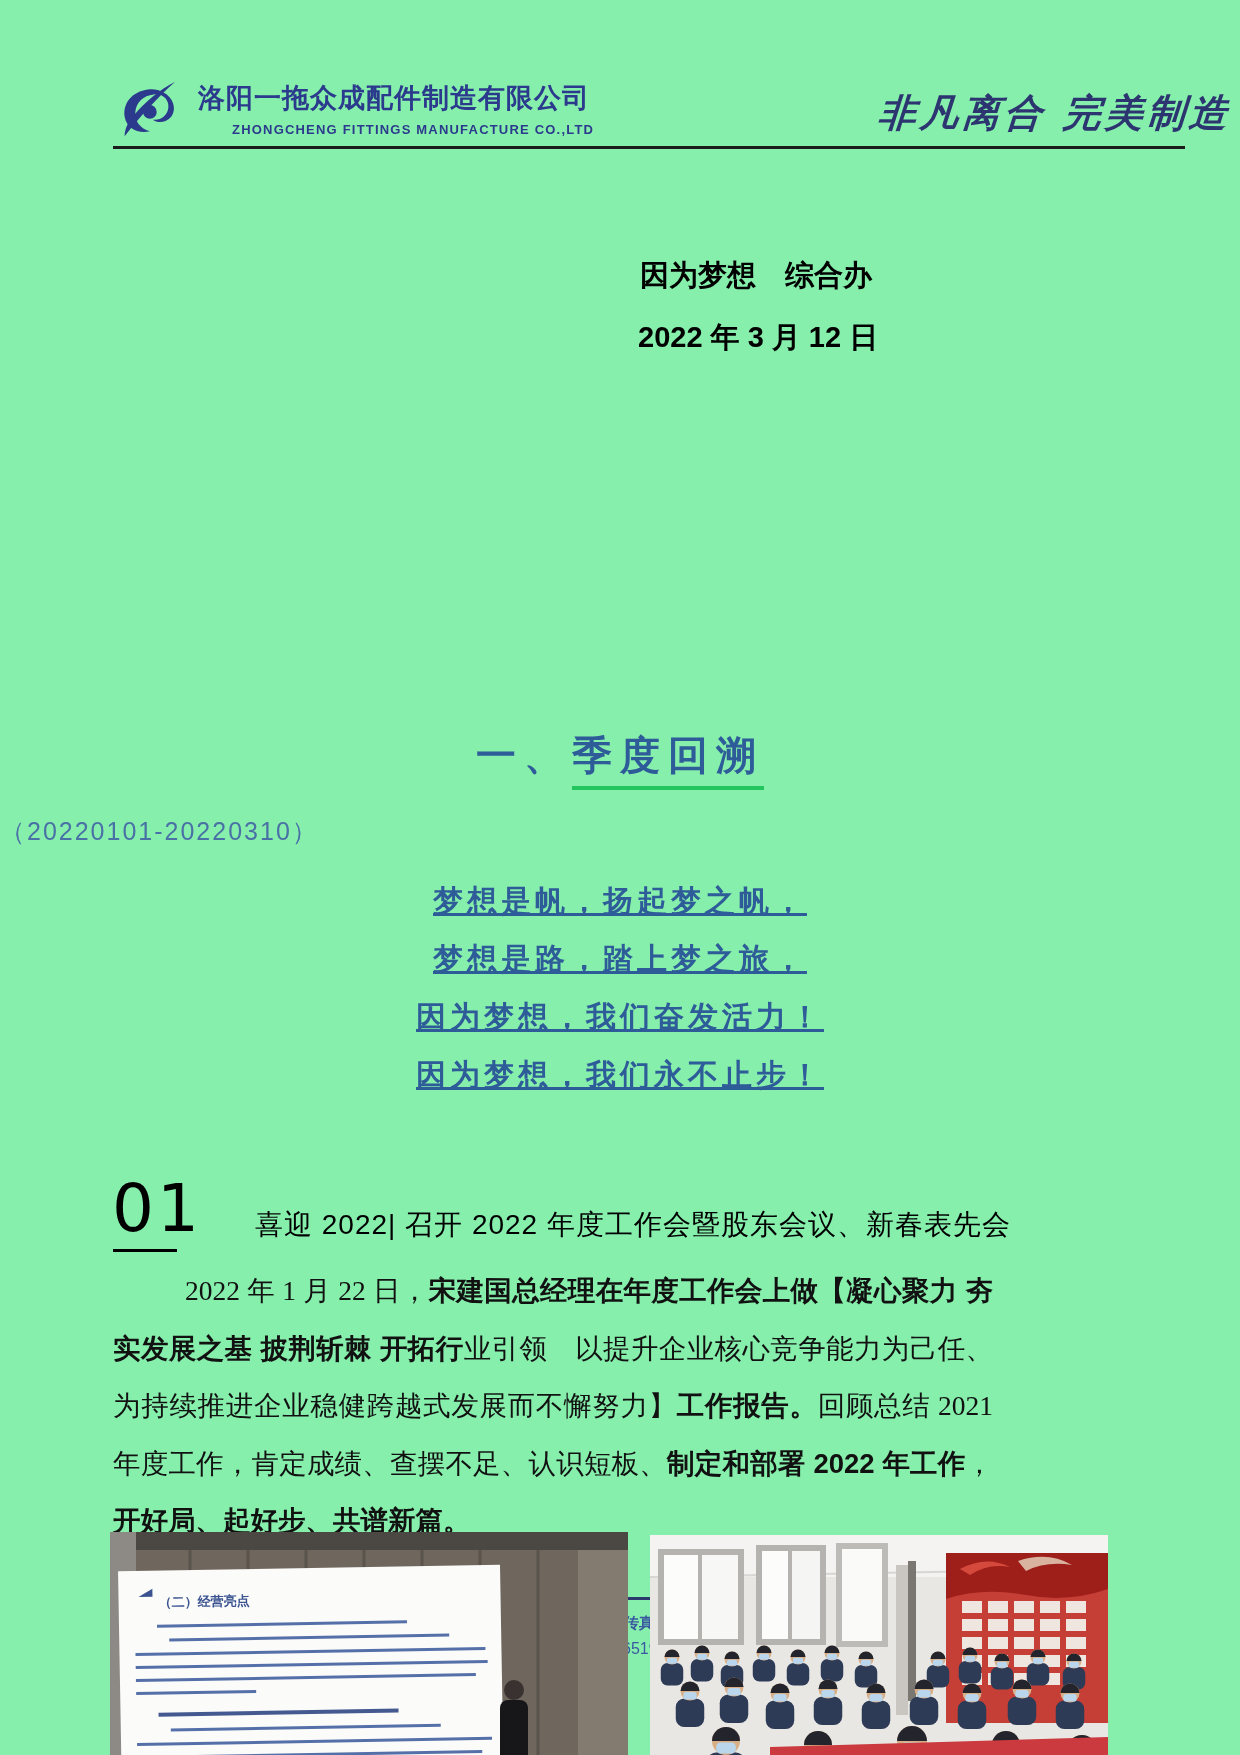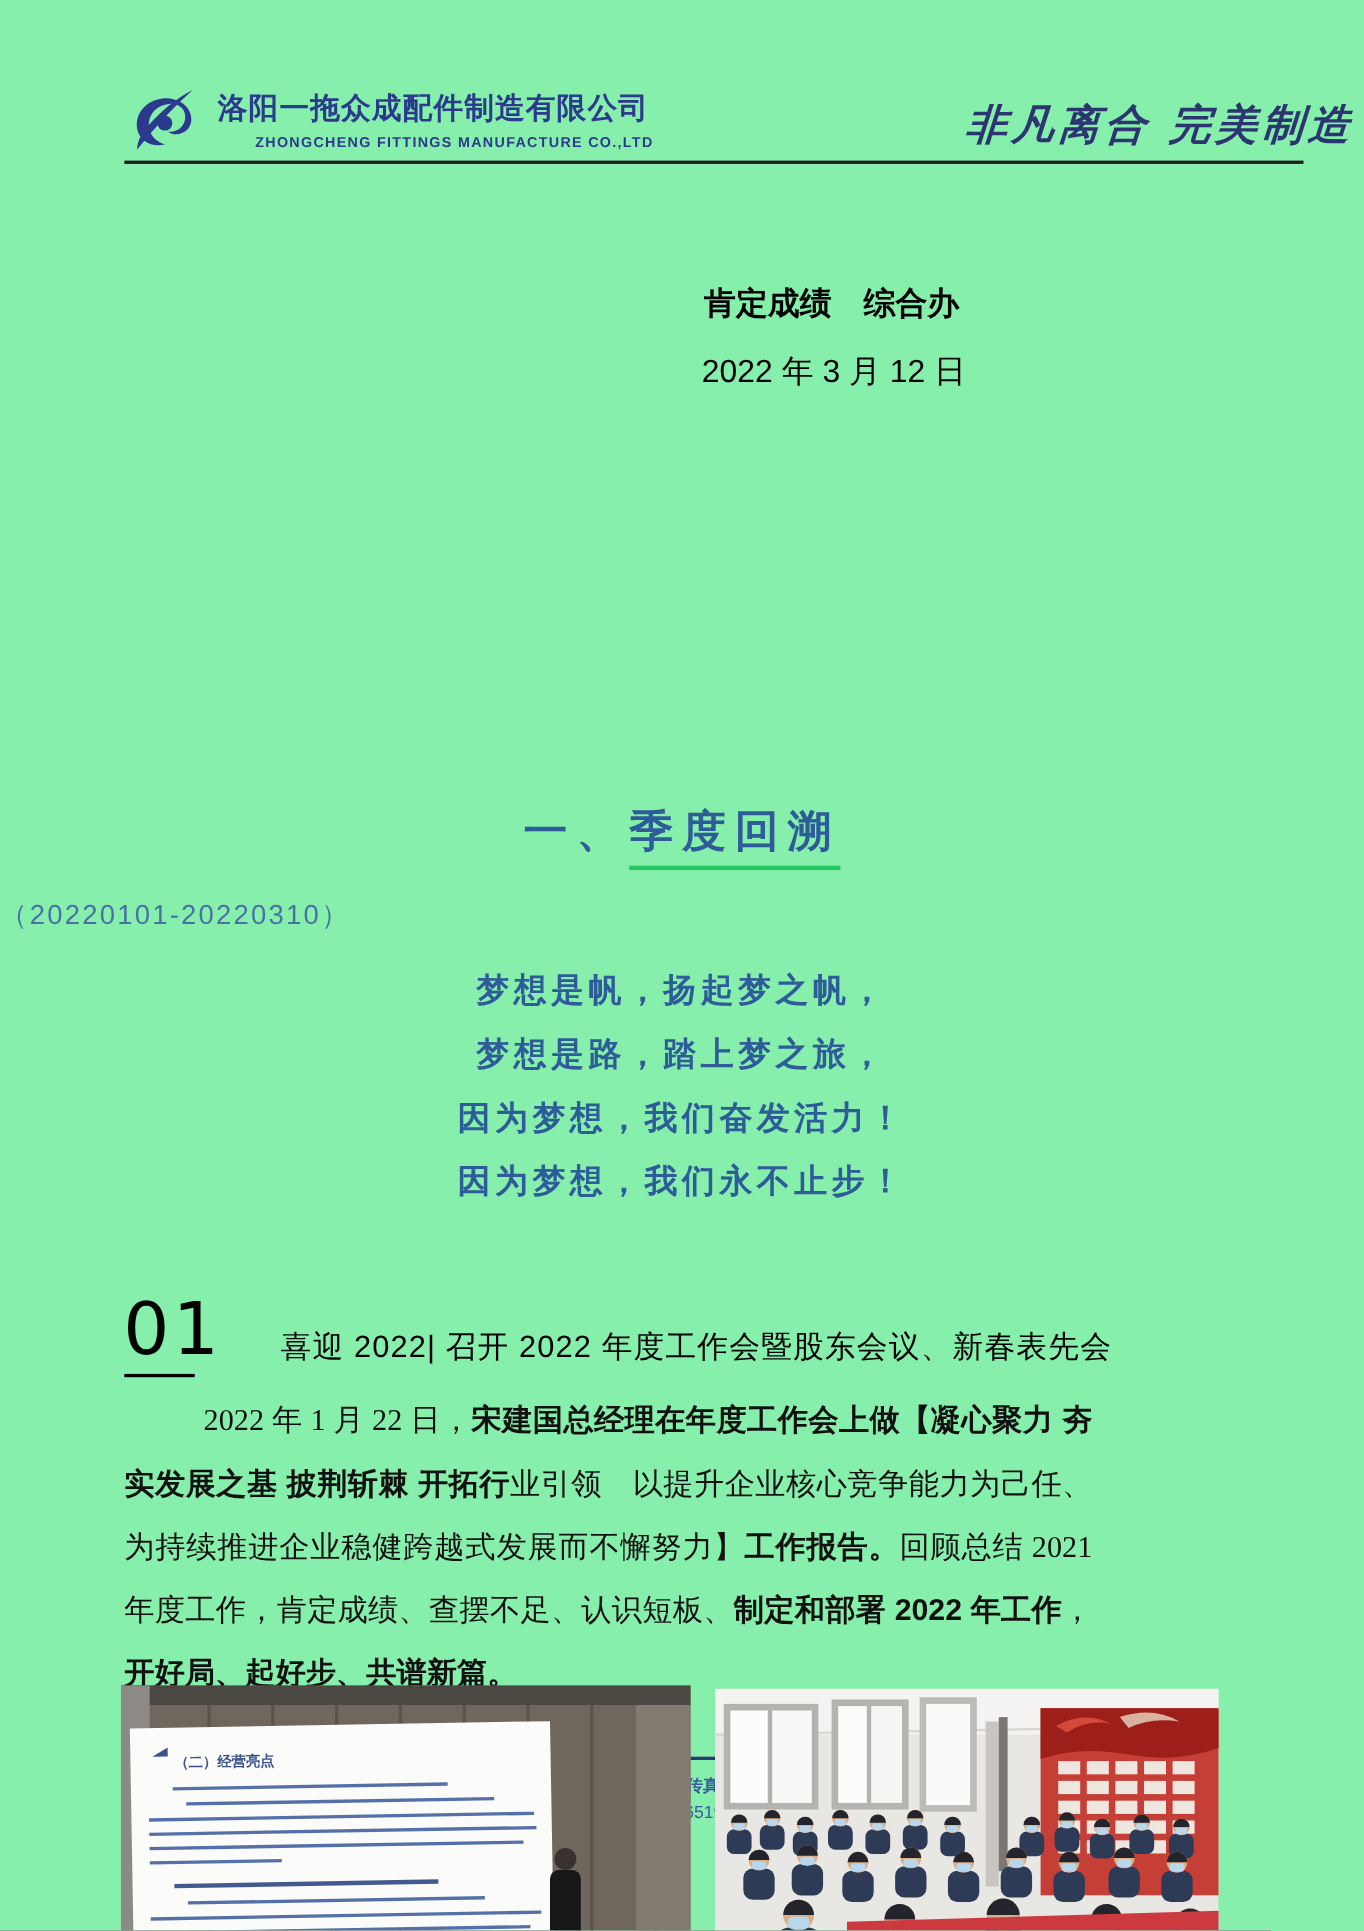--- a/index.html
+++ b/index.html
@@ -13,29 +13,29 @@
               color:#2b3a8c;letter-spacing:1px;white-space:nowrap;}
   .company-en{position:absolute;left:122px;top:48px;font-size:13px;font-weight:700;
               color:#2b3a8c;letter-spacing:1.2px;white-space:nowrap;}
   .slogan{position:absolute;left:878px;top:88px;font-size:38px;font-weight:700;
           font-style:italic;font-family:"DejaVu Serif","Liberation Serif",serif;
           color:#2c3570;letter-spacing:4px;white-space:nowrap;transform:skewX(-4deg);}
   .masthead-line{position:absolute;left:113px;top:146px;width:1072px;height:3px;background:#1c1c1c;}
 
   
   .dept-line{position:absolute;left:640px;top:256px;font-size:29px;font-weight:700;color:#000;white-space:nowrap;}
-  .date-line{position:absolute;left:638px;top:318px;font-size:29px;font-weight:400;color:#000;white-space:nowrap;}
+  .date-line{position:absolute;left:638px;top:318px;font-size:29px;font-weight:700;color:#000;white-space:nowrap;}
 
   
   .review-title{position:absolute;left:0;top:728px;width:1240px;text-align:center;
                 font-size:40px;font-weight:700;color:#2e5c99;letter-spacing:8px;}
   .review-title .underlined{border-bottom:4px solid #22c55e;padding-bottom:9px;}
   .review-period{position:absolute;left:0;top:815px;width:1240px;
                  font-size:25px;font-weight:400;color:#4a71a6;letter-spacing:2px;}
-  .poem{position:absolute;left:0;top:872px;width:1240px;text-align:center;color:#2e5c99;}
+  .poem{position:absolute;left:0;top:872px;width:1240px;text-align:center;color:#2e5c99;text-decoration:underline;}
   .poem-line{height:58px;line-height:58px;font-size:30px;font-weight:700;letter-spacing:4px;}
 
   
   .sec-number{position:absolute;left:112px;top:1170px;font-size:66px;font-weight:400;
               font-family:"DejaVu Sans",sans-serif;color:#000;letter-spacing:3px;text-align:right;}
   .sec-number-rule{position:absolute;left:113px;top:1249px;width:64px;height:3px;background:#000;}
   .sec-heading{position:absolute;left:255px;top:1206px;font-size:28px;font-weight:400;
                color:#000;letter-spacing:1px;white-space:nowrap;}
   .sec-paragraph{position:absolute;left:113px;top:1262px;width:880px;margin:0;
                  font-size:27.5px;line-height:57.5px;text-align:justify;color:#111;
@@ -66,21 +66,21 @@
       <path d="M14,62 C28,44 48,22 66,6 C50,14 34,28 24,40 C18,47 14,54 14,62 Z" fill="#2b3a8c"></path>
       <path d="M38,14 C22,16 12,28 14,42 C16,54 28,60 40,57 C30,54 24,46 25,37 C26,27 33,20 44,19 C54,18 60,25 59,33 C58,41 51,46 43,45 C48,49 57,48 62,42 C68,34 64,22 54,17 C49,14 43,13 38,14 Z" fill="#2b3a8c"></path>
       <circle cx="40" cy="37" r="7" fill="#2b3a8c"></circle>
     </svg>
     <div class="company-cn">洛阳一拖众成配件制造有限公司</div>
     <div class="company-en">ZHONGCHENG FITTINGS MANUFACTURE CO.,LTD</div>
   </div>
   <div class="slogan">非凡离合  完美制造</div>
   <div class="masthead-line"></div>
 
-  <div class="dept-line">肯定成绩　综合办</div>
+  <div class="dept-line">因为梦想　综合办</div>
   <div class="date-line">2022 年 3 月 12 日</div>
 
   <div class="review-title"><span>一、</span><span class="underlined">季度回溯</span></div>
   <div class="review-period">（20220101-20220310）</div>
   <div class="poem">
     <div class="poem-line">梦想是帆，扬起梦之帆，</div>
     <div class="poem-line">梦想是路，踏上梦之旅，</div>
     <div class="poem-line">因为梦想，我们奋发活力！</div>
     <div class="poem-line">因为梦想，我们永不止步！</div>
   </div>

